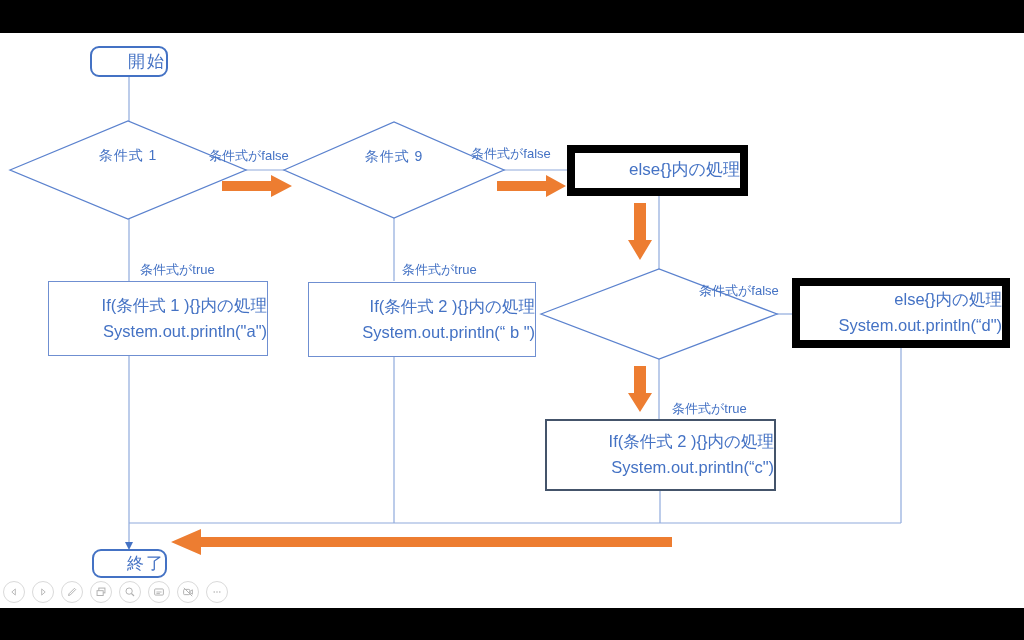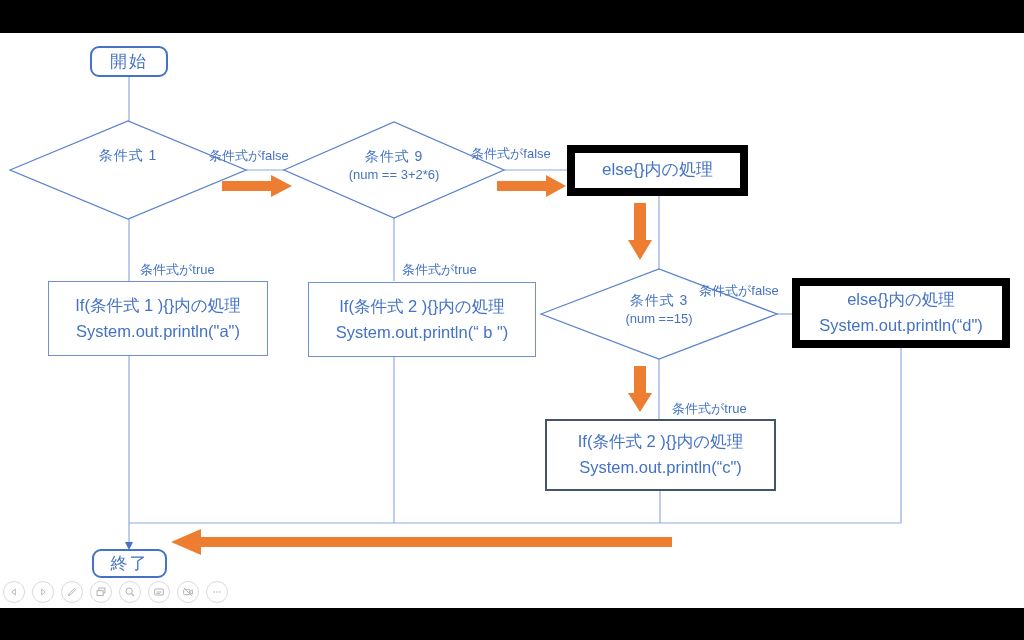--- a/index.html
+++ b/index.html
@@ -2,21 +2,21 @@
 <html><head>
 <meta charset="utf-8">
 <style>
   html,body{margin:0;padding:0;background:#000;}
   #stage{position:relative;width:1024px;height:640px;background:#ffffff;
          font-family:"Liberation Sans",sans-serif;overflow:hidden;}
   .bar{position:absolute;left:0;width:1024px;background:#000;}
   .bar.top{top:0;height:33px;}
   .bar.bottom{bottom:0;height:32px;}
   #diagram{position:absolute;left:0;top:0;}
-  .node{position:absolute;display:flex;flex-direction:column;align-items:center;
+  .node{position:absolute;display:flex;flex-direction:column;align-items:flex-end;
         justify-content:center;color:#4472C4;text-align:center;background:#fff;box-sizing:border-box;}
   .terminal{border:2px solid #4472C4;border-radius:9px;font-size:17px;letter-spacing:2px;}
   .proc{font-size:16.5px;line-height:1.55;}
   .proc-light{border:1.5px solid #6F8FD1;margin-left:28px;}
   .proc-dark{border:8px solid #000000;}
   .proc-slate{border:2px solid #44546A;}
   .dtext{position:absolute;color:#4472C4;text-align:center;pointer-events:none;}
   .dtext .t{font-size:14px;letter-spacing:1px;}
   .dtext .s{font-size:13px;margin-top:1px;}
   .lbl{position:absolute;color:#4472C4;font-size:13px;white-space:nowrap;margin-top:12px;}
@@ -71,25 +71,20 @@
   </div>
   <div class="node terminal" style="left:92px;top:549px;width:75px;height:29px;">
     <span>終了</span>
   </div>
 
   <div class="dtext" style="left:18px;top:147px;width:220px;">
     <div class="t">条件式 1</div>
   </div>
   <div class="dtext" style="left:287px;top:148px;width:214px;">
     <div class="t">条件式 9</div>
-    <div class="s">(num == 3+2*6)</div>
-  </div>
-  <div class="dtext" style="left:549px;top:292px;width:220px;">
-    <div class="t">条件式 3</div>
-    <div class="s">(num ==15)</div>
   </div>
 
   <div class="node proc proc-dark" style="left:567px;top:145px;width:181px;height:51px;font-size:17px;">
     <div>else{}内の処理</div>
   </div>
 
   <div class="node proc proc-light" style="left:20px;top:281px;width:220px;height:75px;">
     <div>If(条件式 1 ){}内の処理</div>
     <div>System.out.println("a")</div>
   </div>

